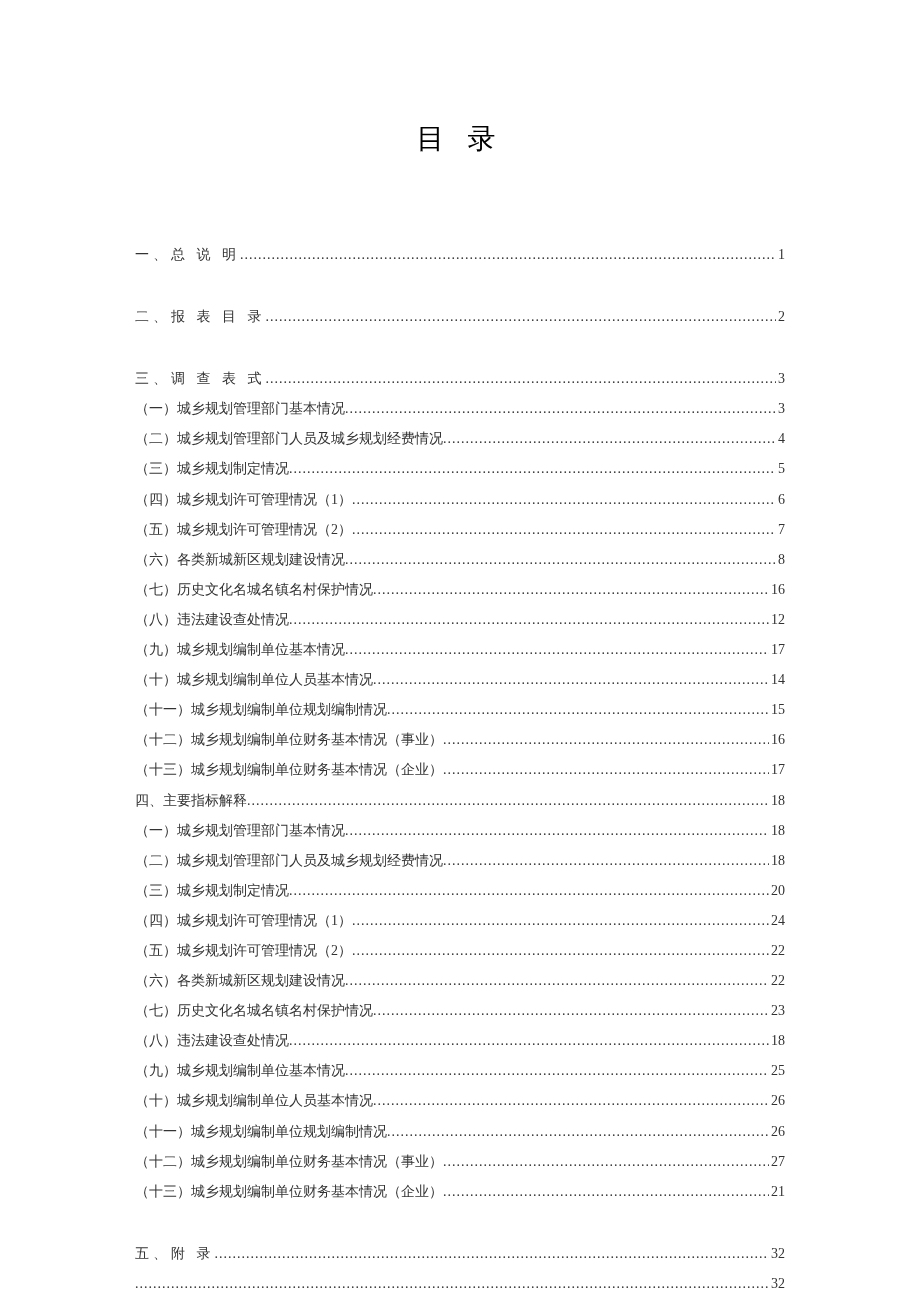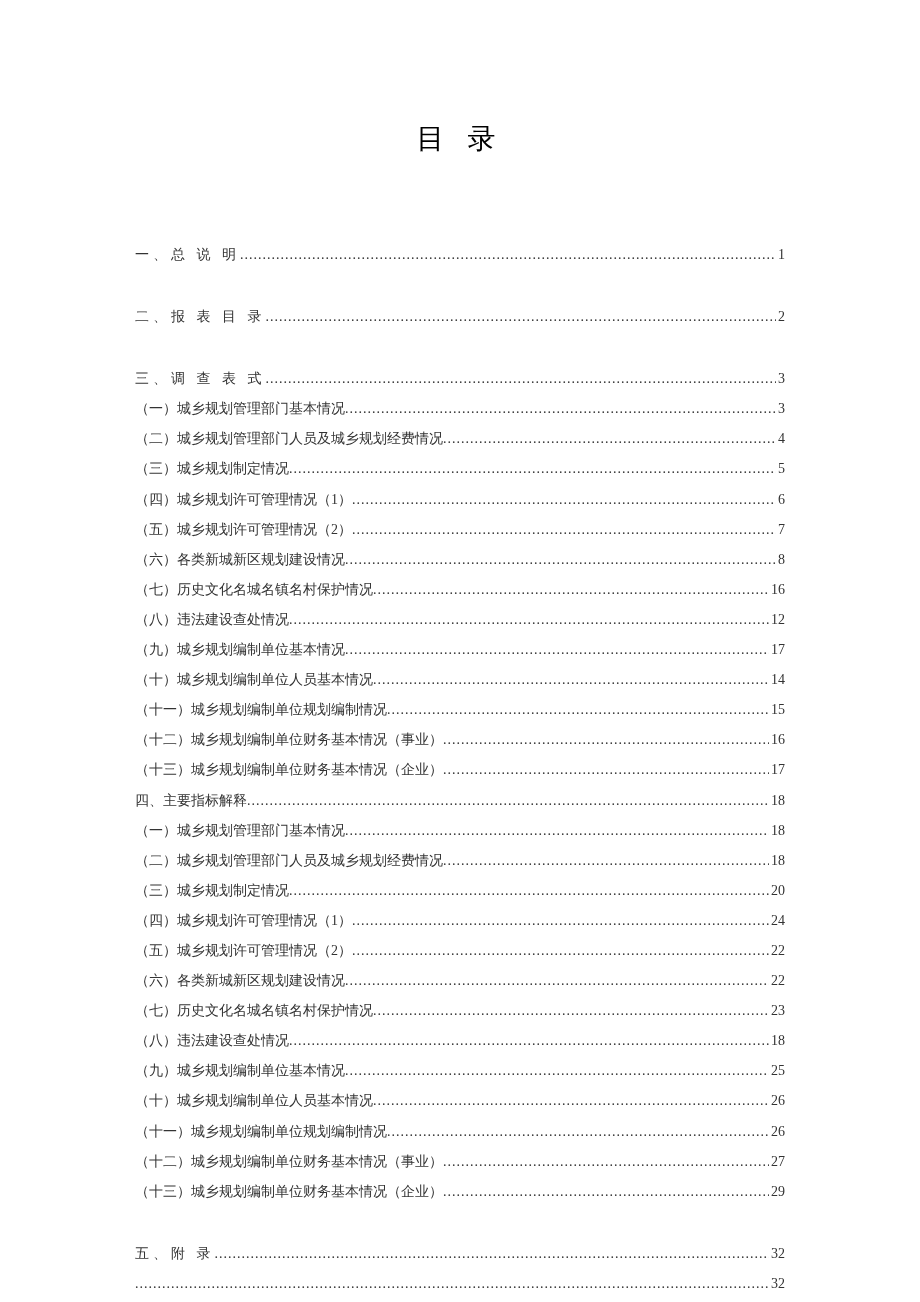--- a/index.html
+++ b/index.html
@@ -207,21 +207,21 @@
       <span class="toc-page">26</span>
     </li>
     <li class="toc-item level-2">
       <span class="toc-label">（十二）城乡规划编制单位财务基本情况（事业）</span>
       <span class="toc-dots"></span>
       <span class="toc-page">27</span>
     </li>
     <li class="toc-item level-2">
       <span class="toc-label">（十三）城乡规划编制单位财务基本情况（企业）</span>
       <span class="toc-dots"></span>
-      <span class="toc-page">29</span>
+      <span class="toc-page">21</span>
     </li>
     <li class="toc-item level-1">
       <span class="toc-label spaced">五、附 录</span>
       <span class="toc-dots"></span>
       <span class="toc-page">32</span>
     </li>
     <li class="toc-item level-2">
       <span class="toc-dots"></span>
       <span class="toc-page">32</span>
     </li>

